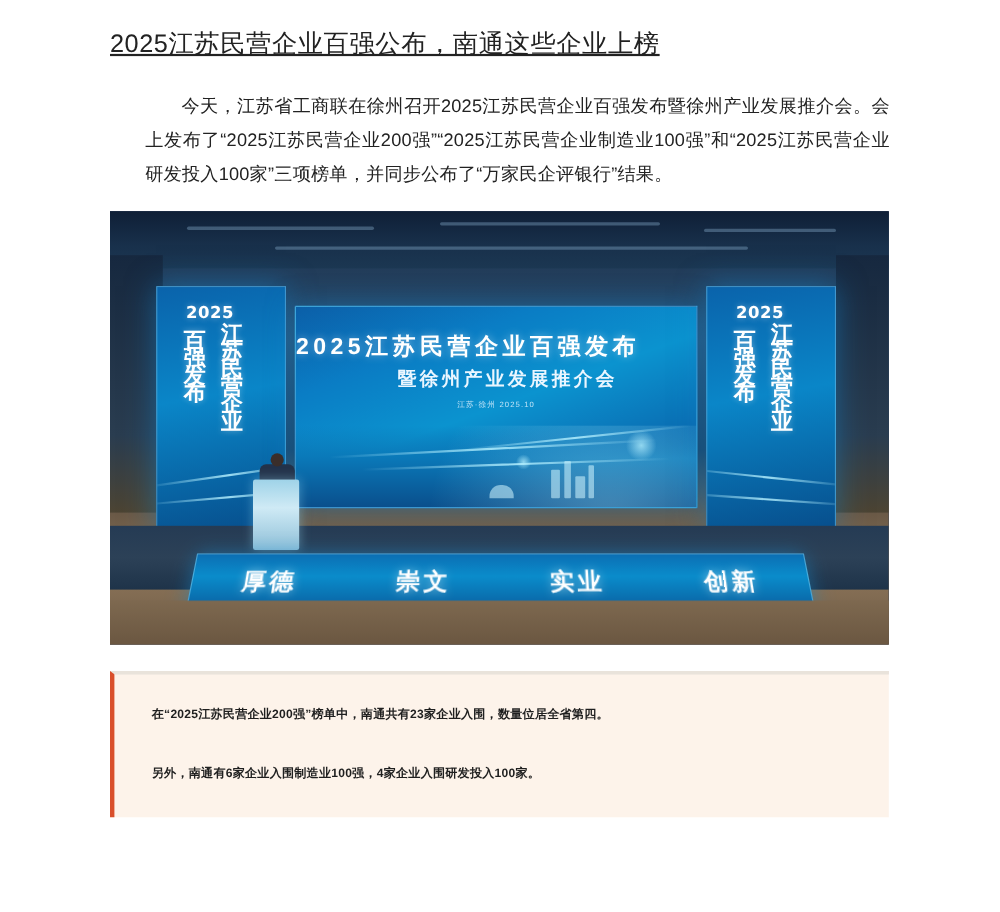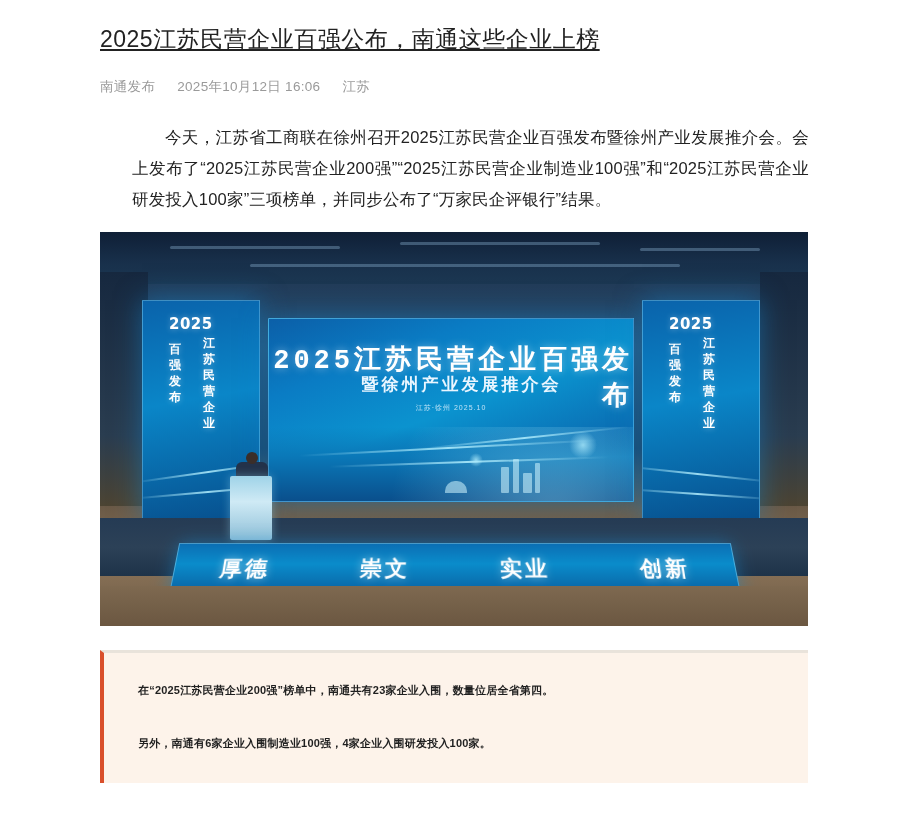--- a/index.html
+++ b/index.html
@@ -107,27 +107,27 @@
     left: 42px; top: 68px; width: 116px; height: 218px;
     background: linear-gradient(170deg, #0a63ab 0%, #0a86c8 45%, #074f8d 100%);
   }
   .screen-right {
     left: 542px; top: 68px; width: 116px; height: 218px;
     background: linear-gradient(170deg, #0a63ab 0%, #0a86c8 45%, #074f8d 100%);
   }
   .screen-main .hl1 {
     position: absolute;
     top: 22px; left: 0; right: 0;
-    text-align: right;
+    text-align: left;
     color: #ffffff;
-    font-size: 27px;
+    font-size: 21px;
     font-weight: 700;
     letter-spacing: 4px;
     text-shadow: 0 0 8px rgba(255,255,255,0.45);
-    font-family: Liberation Mono, monospace;
+    font-family: Liberation Sans, sans-serif;
   }
   .screen-main .hl2 {
     position: absolute;
     top: 54px; left: 0; right: 0;
     text-align: center;
     color: #eaf6ff;
     font-size: 17px;
     font-weight: 700;
     letter-spacing: 3px;
     font-family: "DejaVu Sans", sans-serif;
@@ -157,24 +157,23 @@
   .tower {
     position: absolute;
     bottom: 8px;
     background: rgba(210,245,255,0.55);
     border-radius: 1px;
   }
   .vtext {
     position: absolute;
     color: #ffffff;
     font-weight: 700;
-    font-size: 12px;
+    font-size: 20px;
     line-height: 16px;
     width: 16px;
-    text-align: center;
     text-shadow: 0 0 6px rgba(255,255,255,0.4);
     font-family: "DejaVu Sans", sans-serif;
   }
   .vnum {
     position: absolute;
     color: #ffffff;
     font-weight: 700;
     font-size: 15px;
     letter-spacing: 0.5px;
     text-shadow: 0 0 6px rgba(255,255,255,0.4);
@@ -264,25 +263,20 @@
   }
 </style>
 </head>
 <body>
 
 <div class="page">
   <div class="article">
 
     <h1 class="title">2025江苏民营企业百强公布，南通这些企业上榜</h1>
 
-    <div class="meta">
-      <span class="src">南通发布</span>
-      <span>2025年10月12日 16:06</span>
-      <span>江苏</span>
-    </div>
 
     <p class="body-text">今天，江苏省工商联在徐州召开2025江苏民营企业百强发布暨徐州产业发展推介会。会上发布了“2025江苏民营企业200强”“2025江苏民营企业制造业100强”和“2025江苏民营企业研发投入100家”三项榜单，并同步公布了“万家民企评银行”结果。</p>
 
     <div class="figure">
       <div class="hall"></div>
       <div class="ceiling">
         <div class="ceil-strip" style="left:70px; top:14px; width:170px;"></div>
         <div class="ceil-strip" style="left:300px; top:10px; width:200px;"></div>
         <div class="ceil-strip" style="left:540px; top:16px; width:120px;"></div>
         <div class="ceil-strip" style="left:150px; top:32px; width:430px;"></div>

